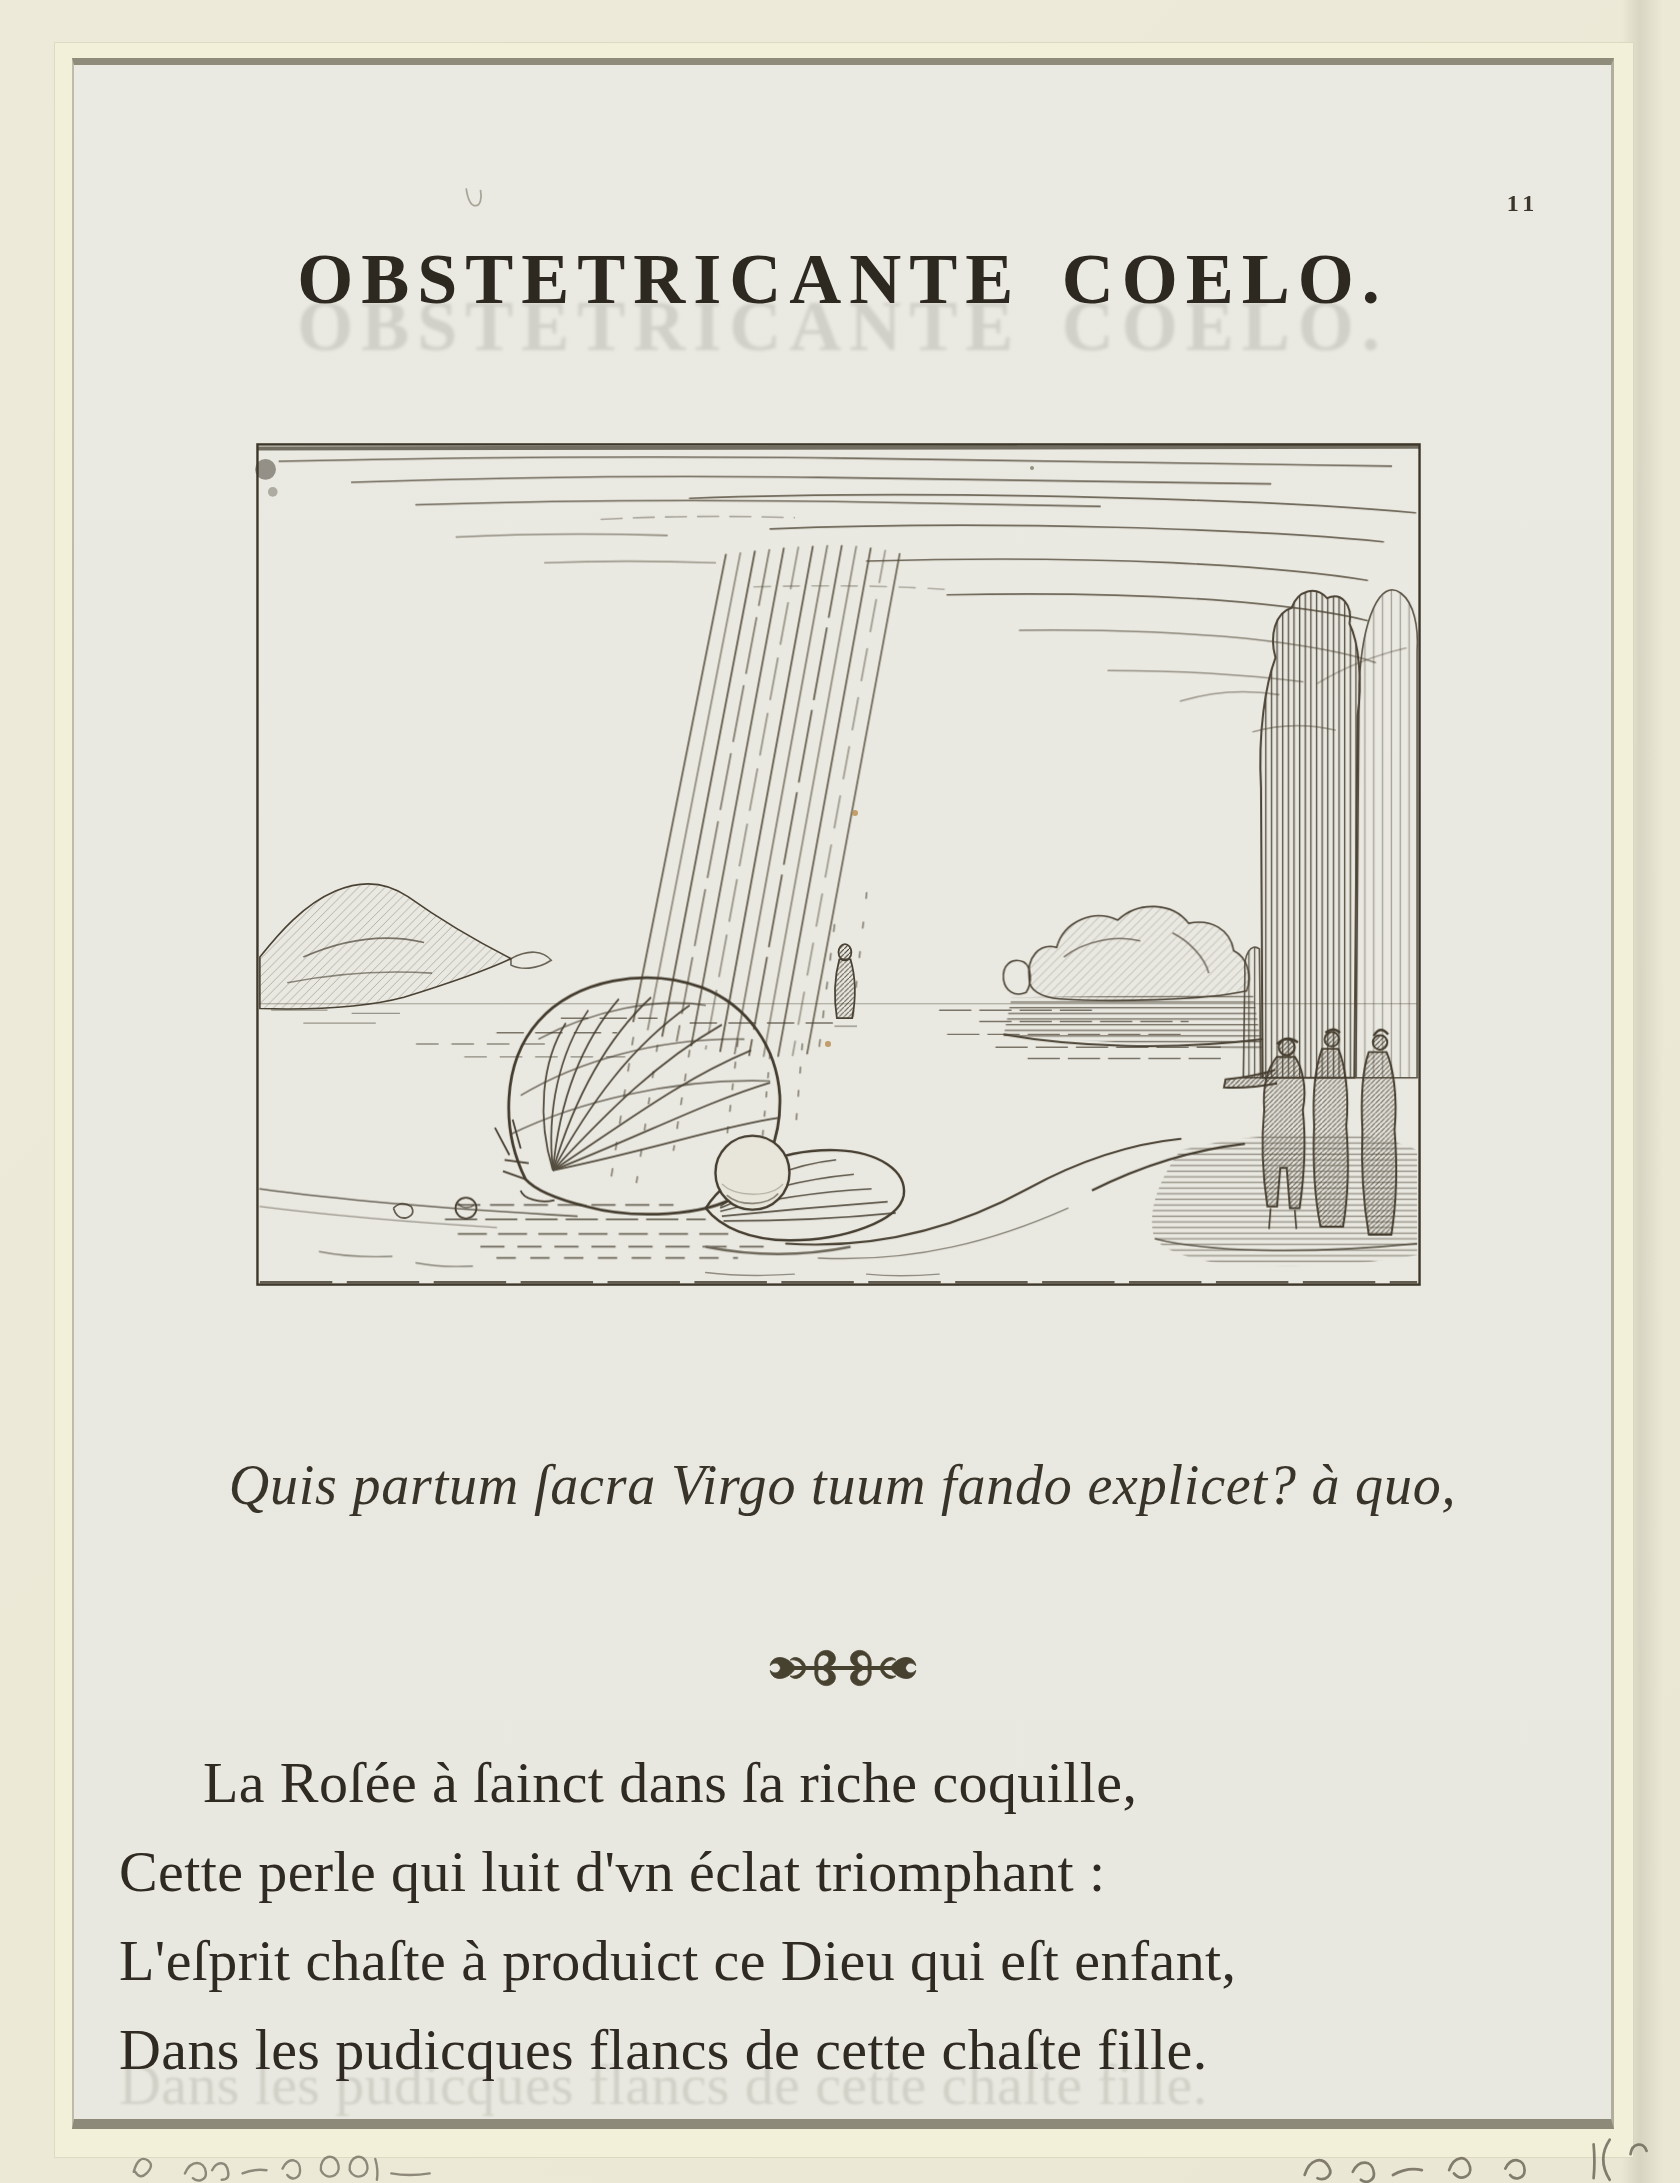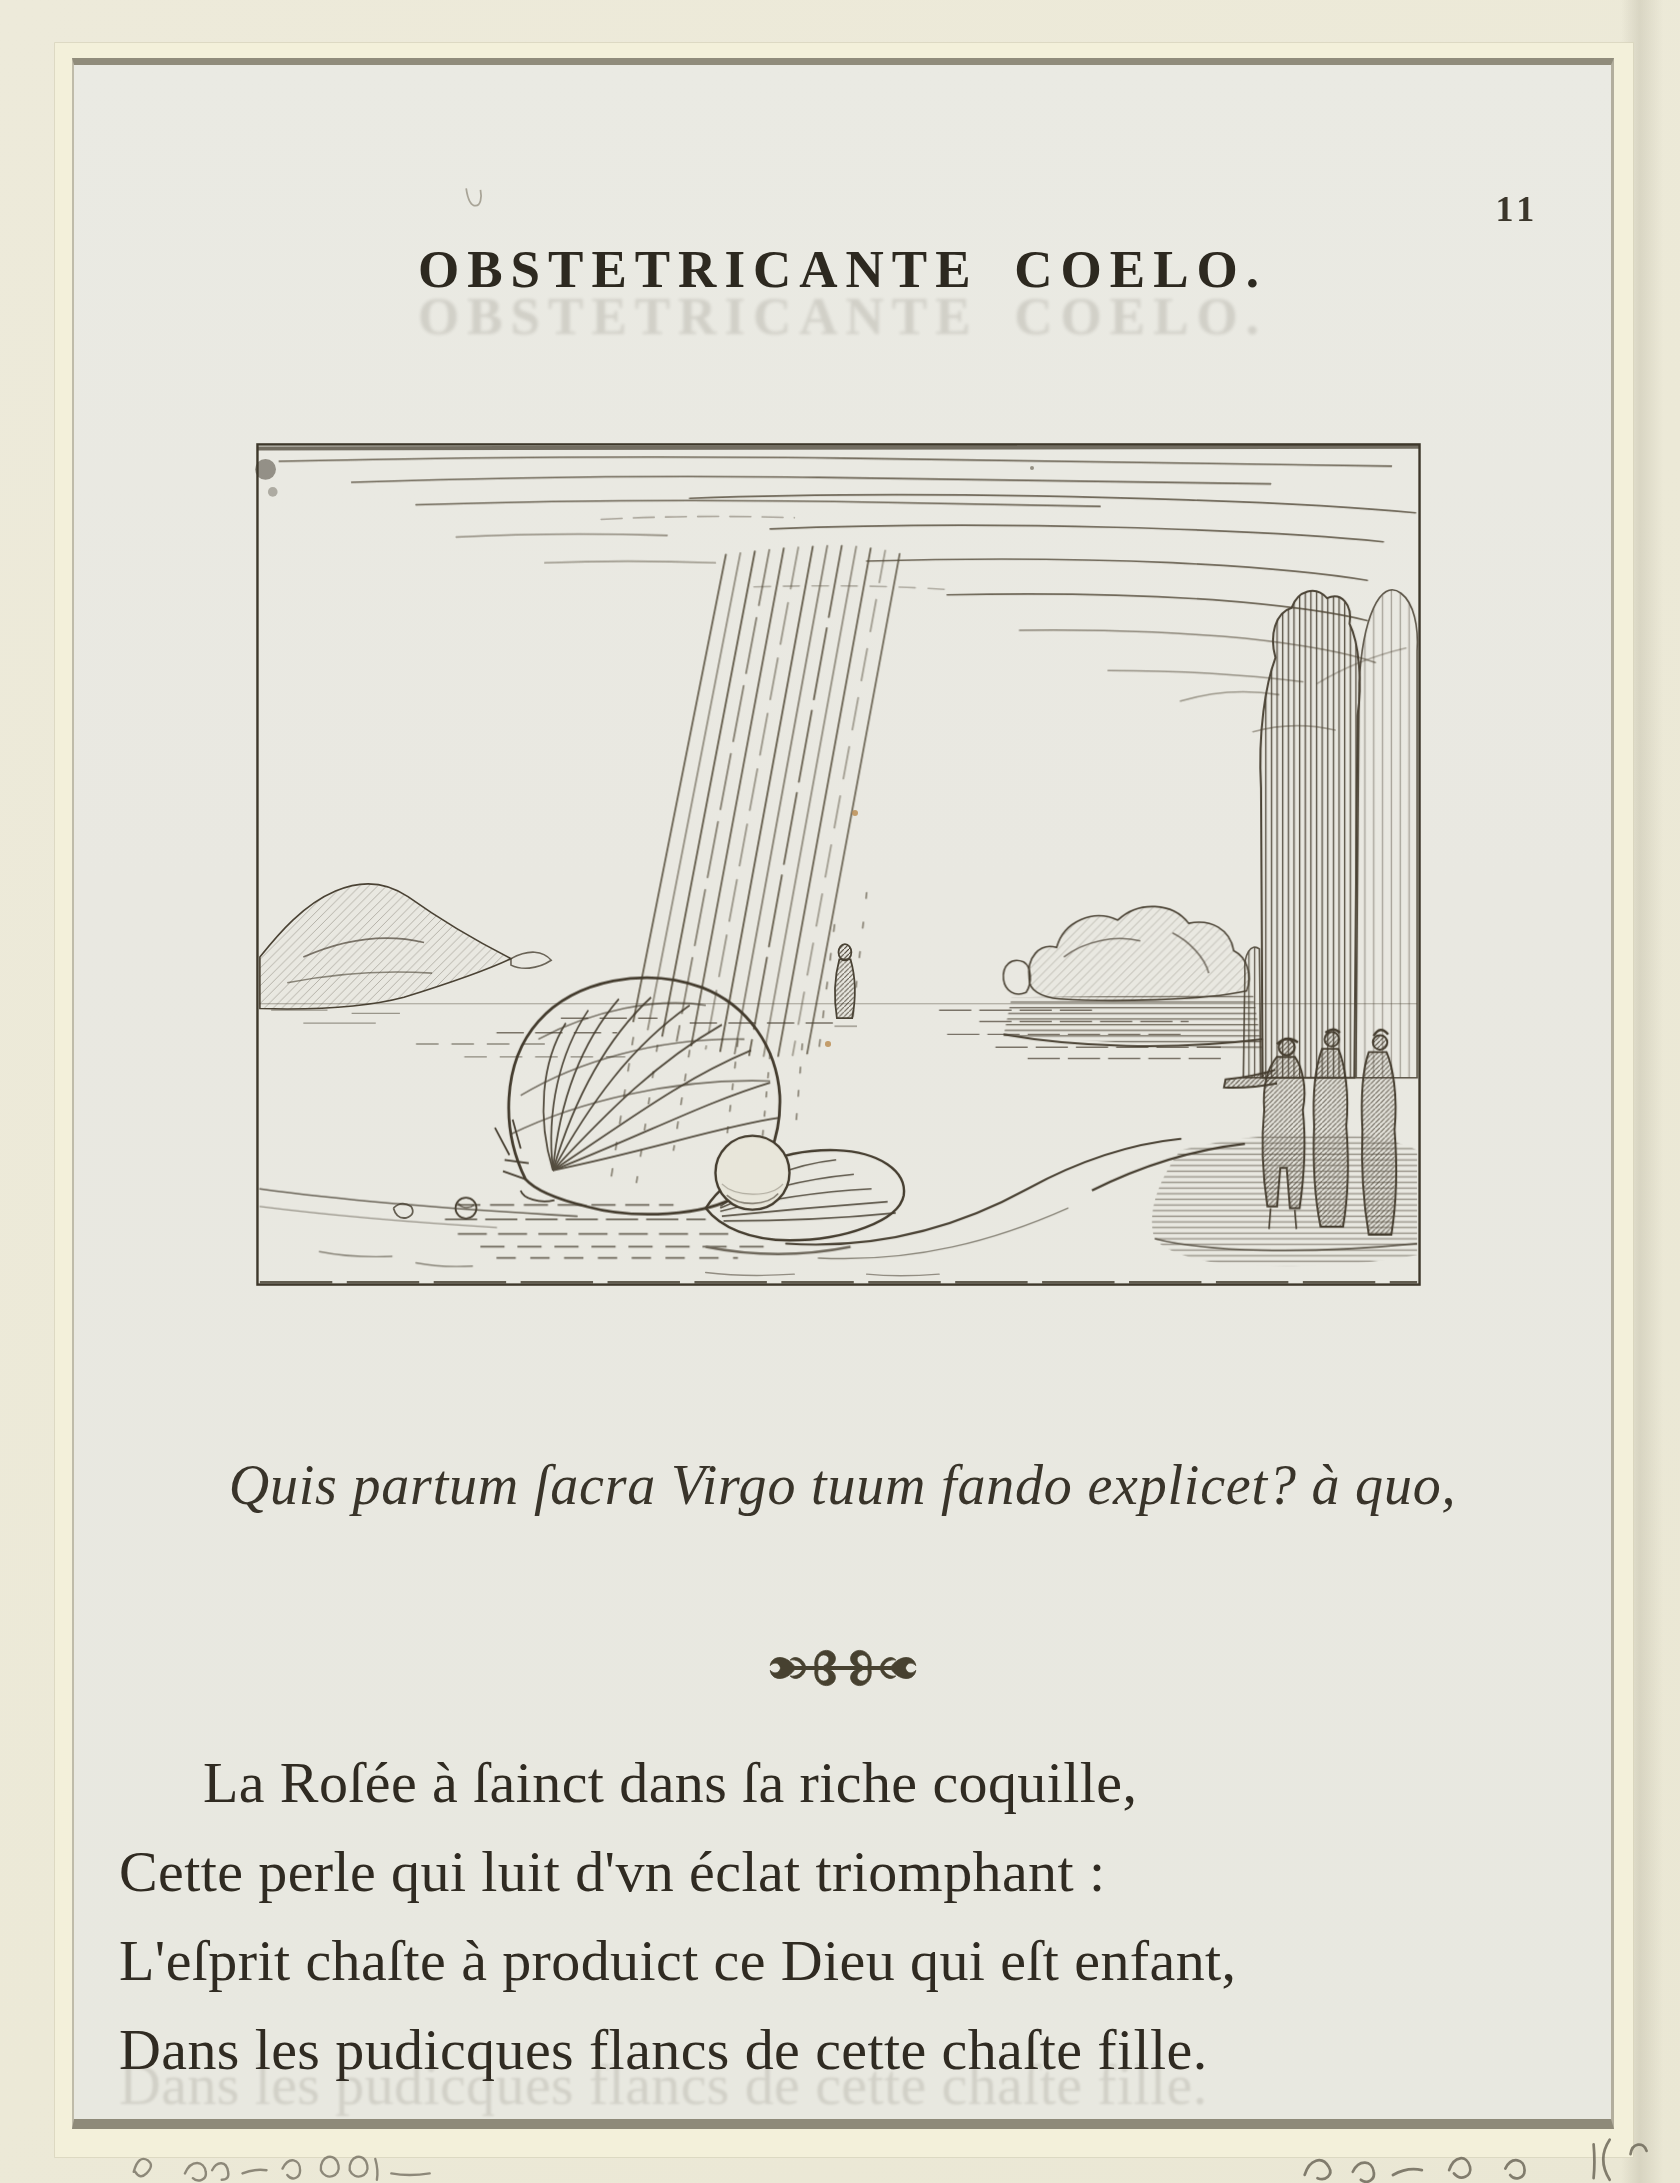--- a/index.html
+++ b/index.html
@@ -24,27 +24,27 @@
     position:absolute;left:72px;top:58px;width:1542px;height:2071px;
     box-sizing:border-box;
     border-top:7.2px solid #908c7b;
     border-bottom:10.5px solid #8e8a79;
     border-left:2.4px solid #bfbba9;
     border-right:3.2px solid #b2ae9d;
     background:linear-gradient(180deg,#eaeae3 0%,#e9e8e1 40%,#e8e8e0 100%);
   }
   .pagenum{
     position:absolute;top:126px;right:72px;
-    font-size:36px;font-weight:bold;color:#3b362b;
+    font-size:24px;font-weight:bold;color:#3b362b;
     letter-spacing:4.8px;line-height:1;
   }
   .title{
     position:absolute;top:178px;left:0;width:100%;
     text-align:center;
-    font-size:53px;font-weight:bold;color:#2d2920;
+    font-size:72px;font-weight:bold;color:#2d2920;
     letter-spacing:8px;word-spacing:14.5px;line-height:1;
     text-shadow:0 47px 3.2px rgba(64,56,42,.14);
     white-space:nowrap;
   }
   .etching{
     position:absolute;left:181px;top:377px;width:1167px;height:845px;
   }
   .latin{
     position:absolute;top:1378px;left:0;width:100%;
     text-align:center;

